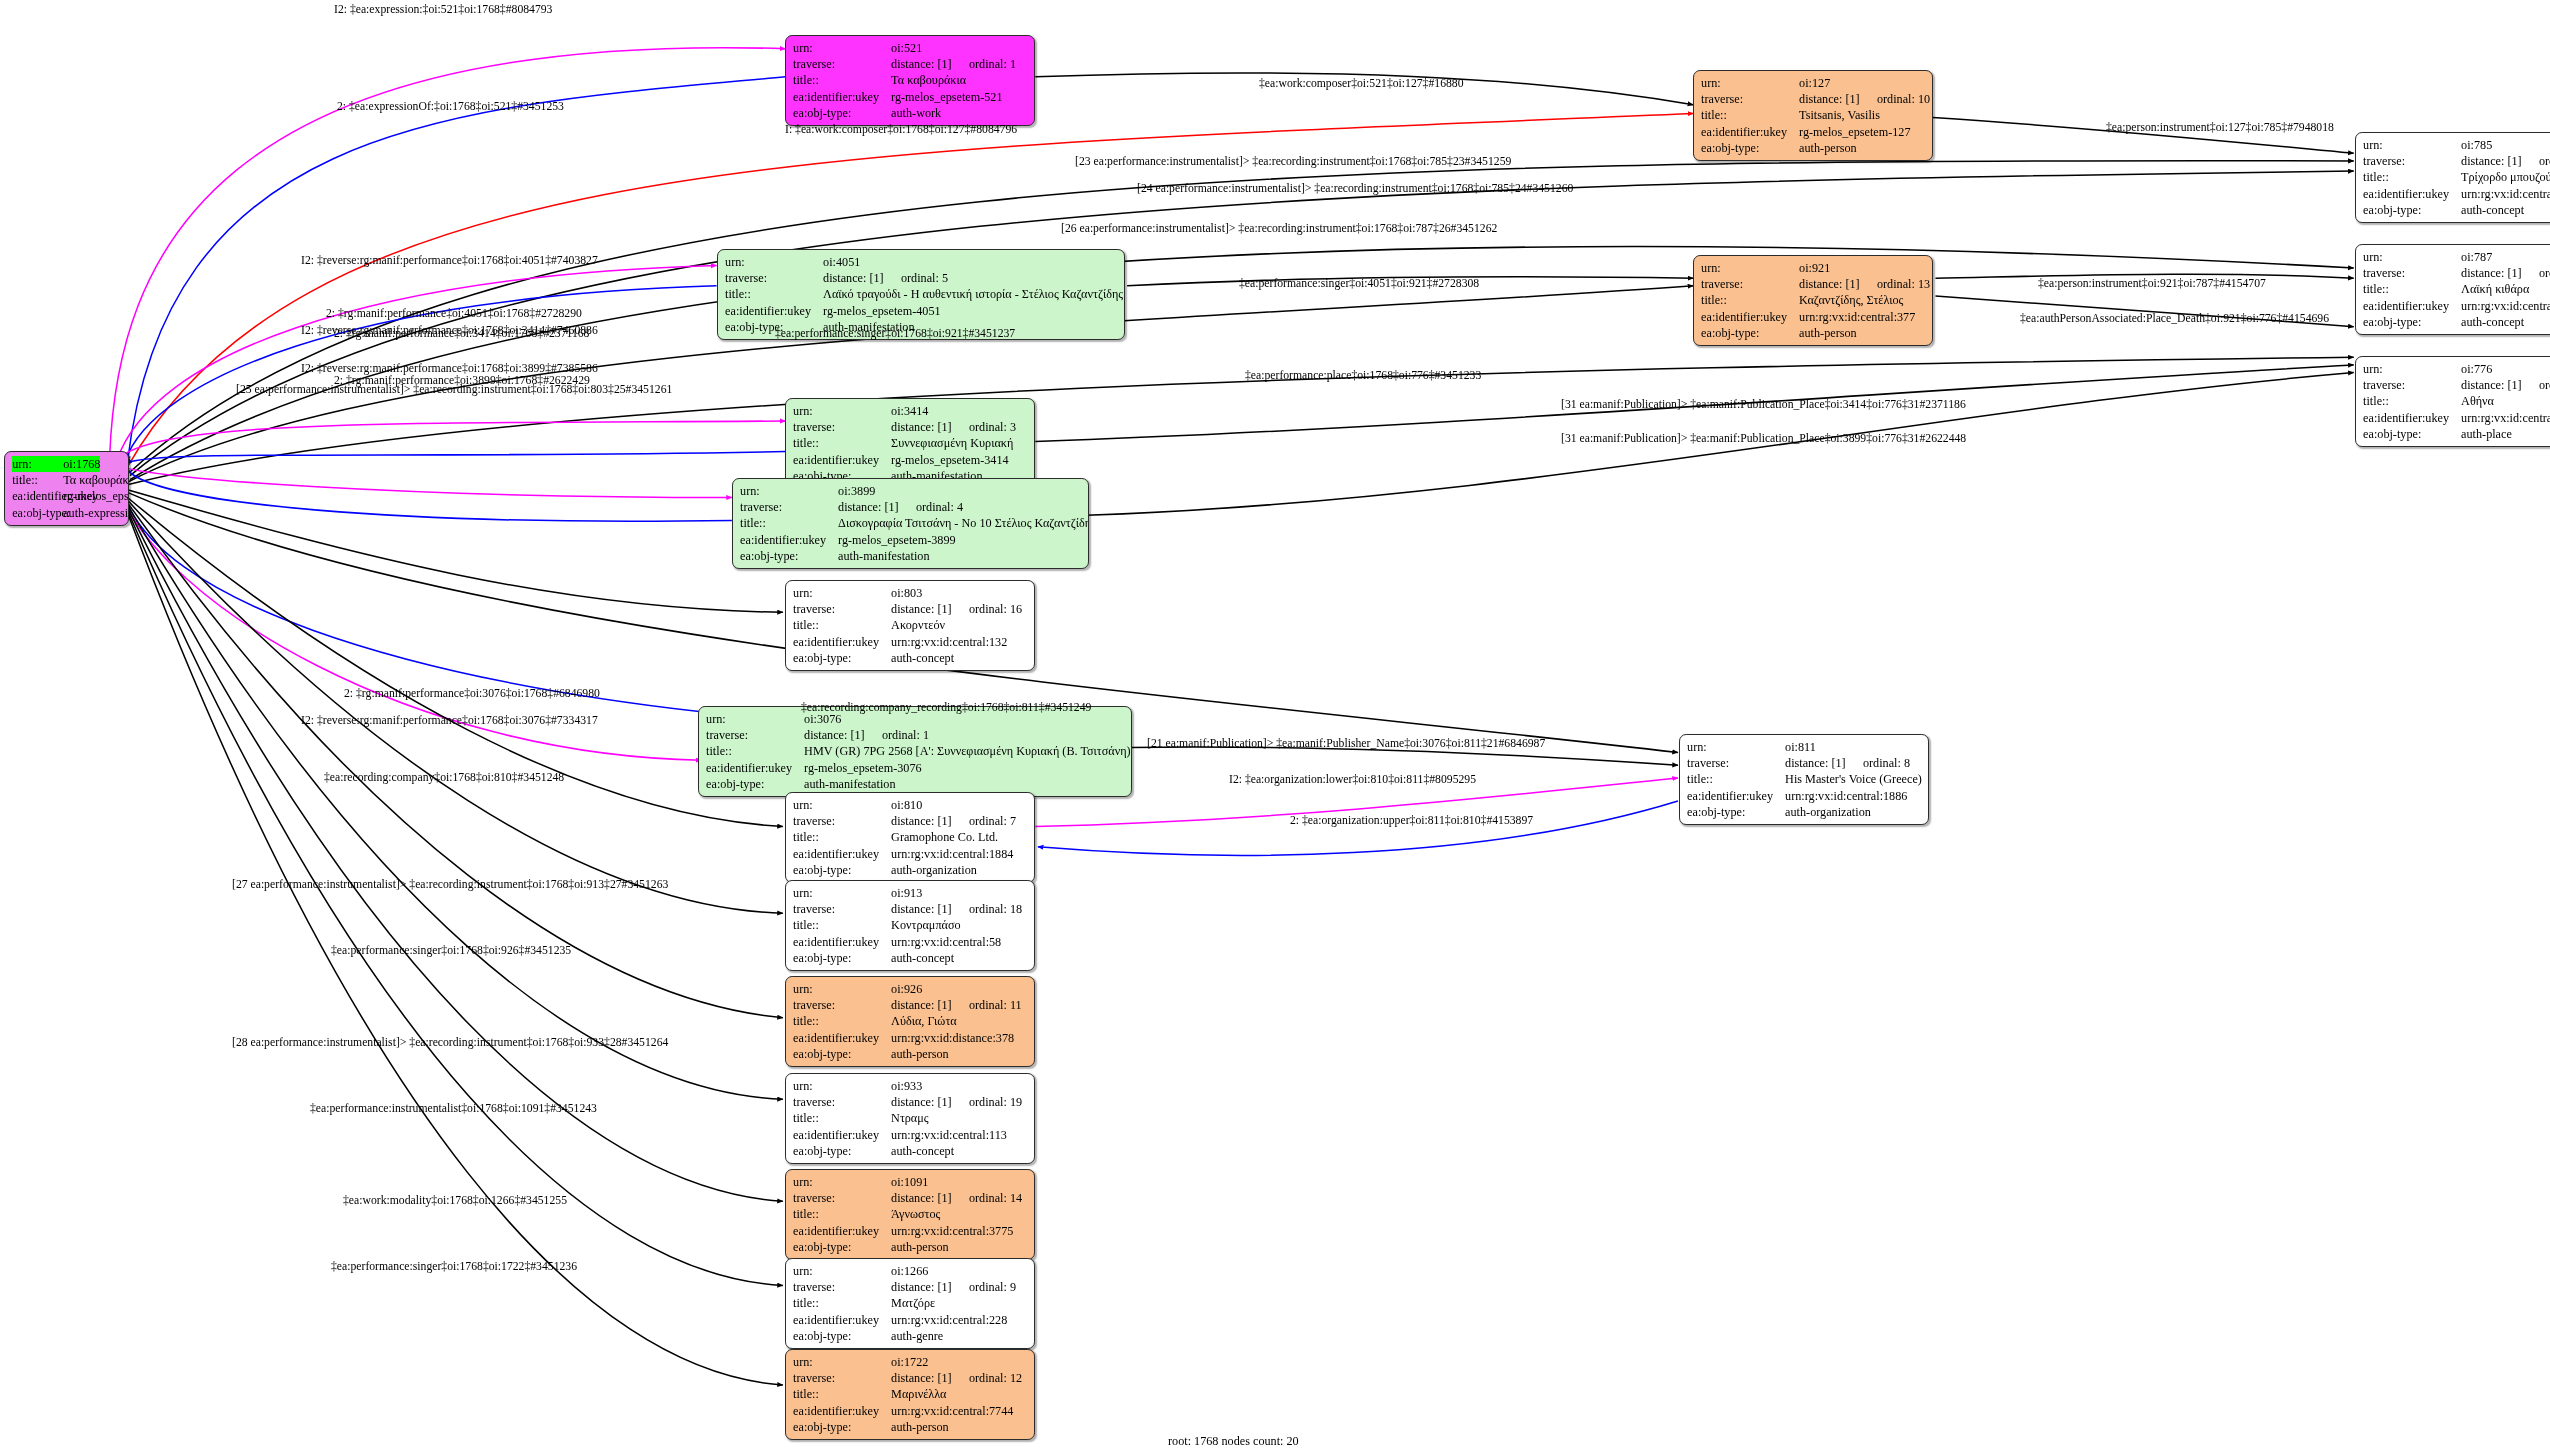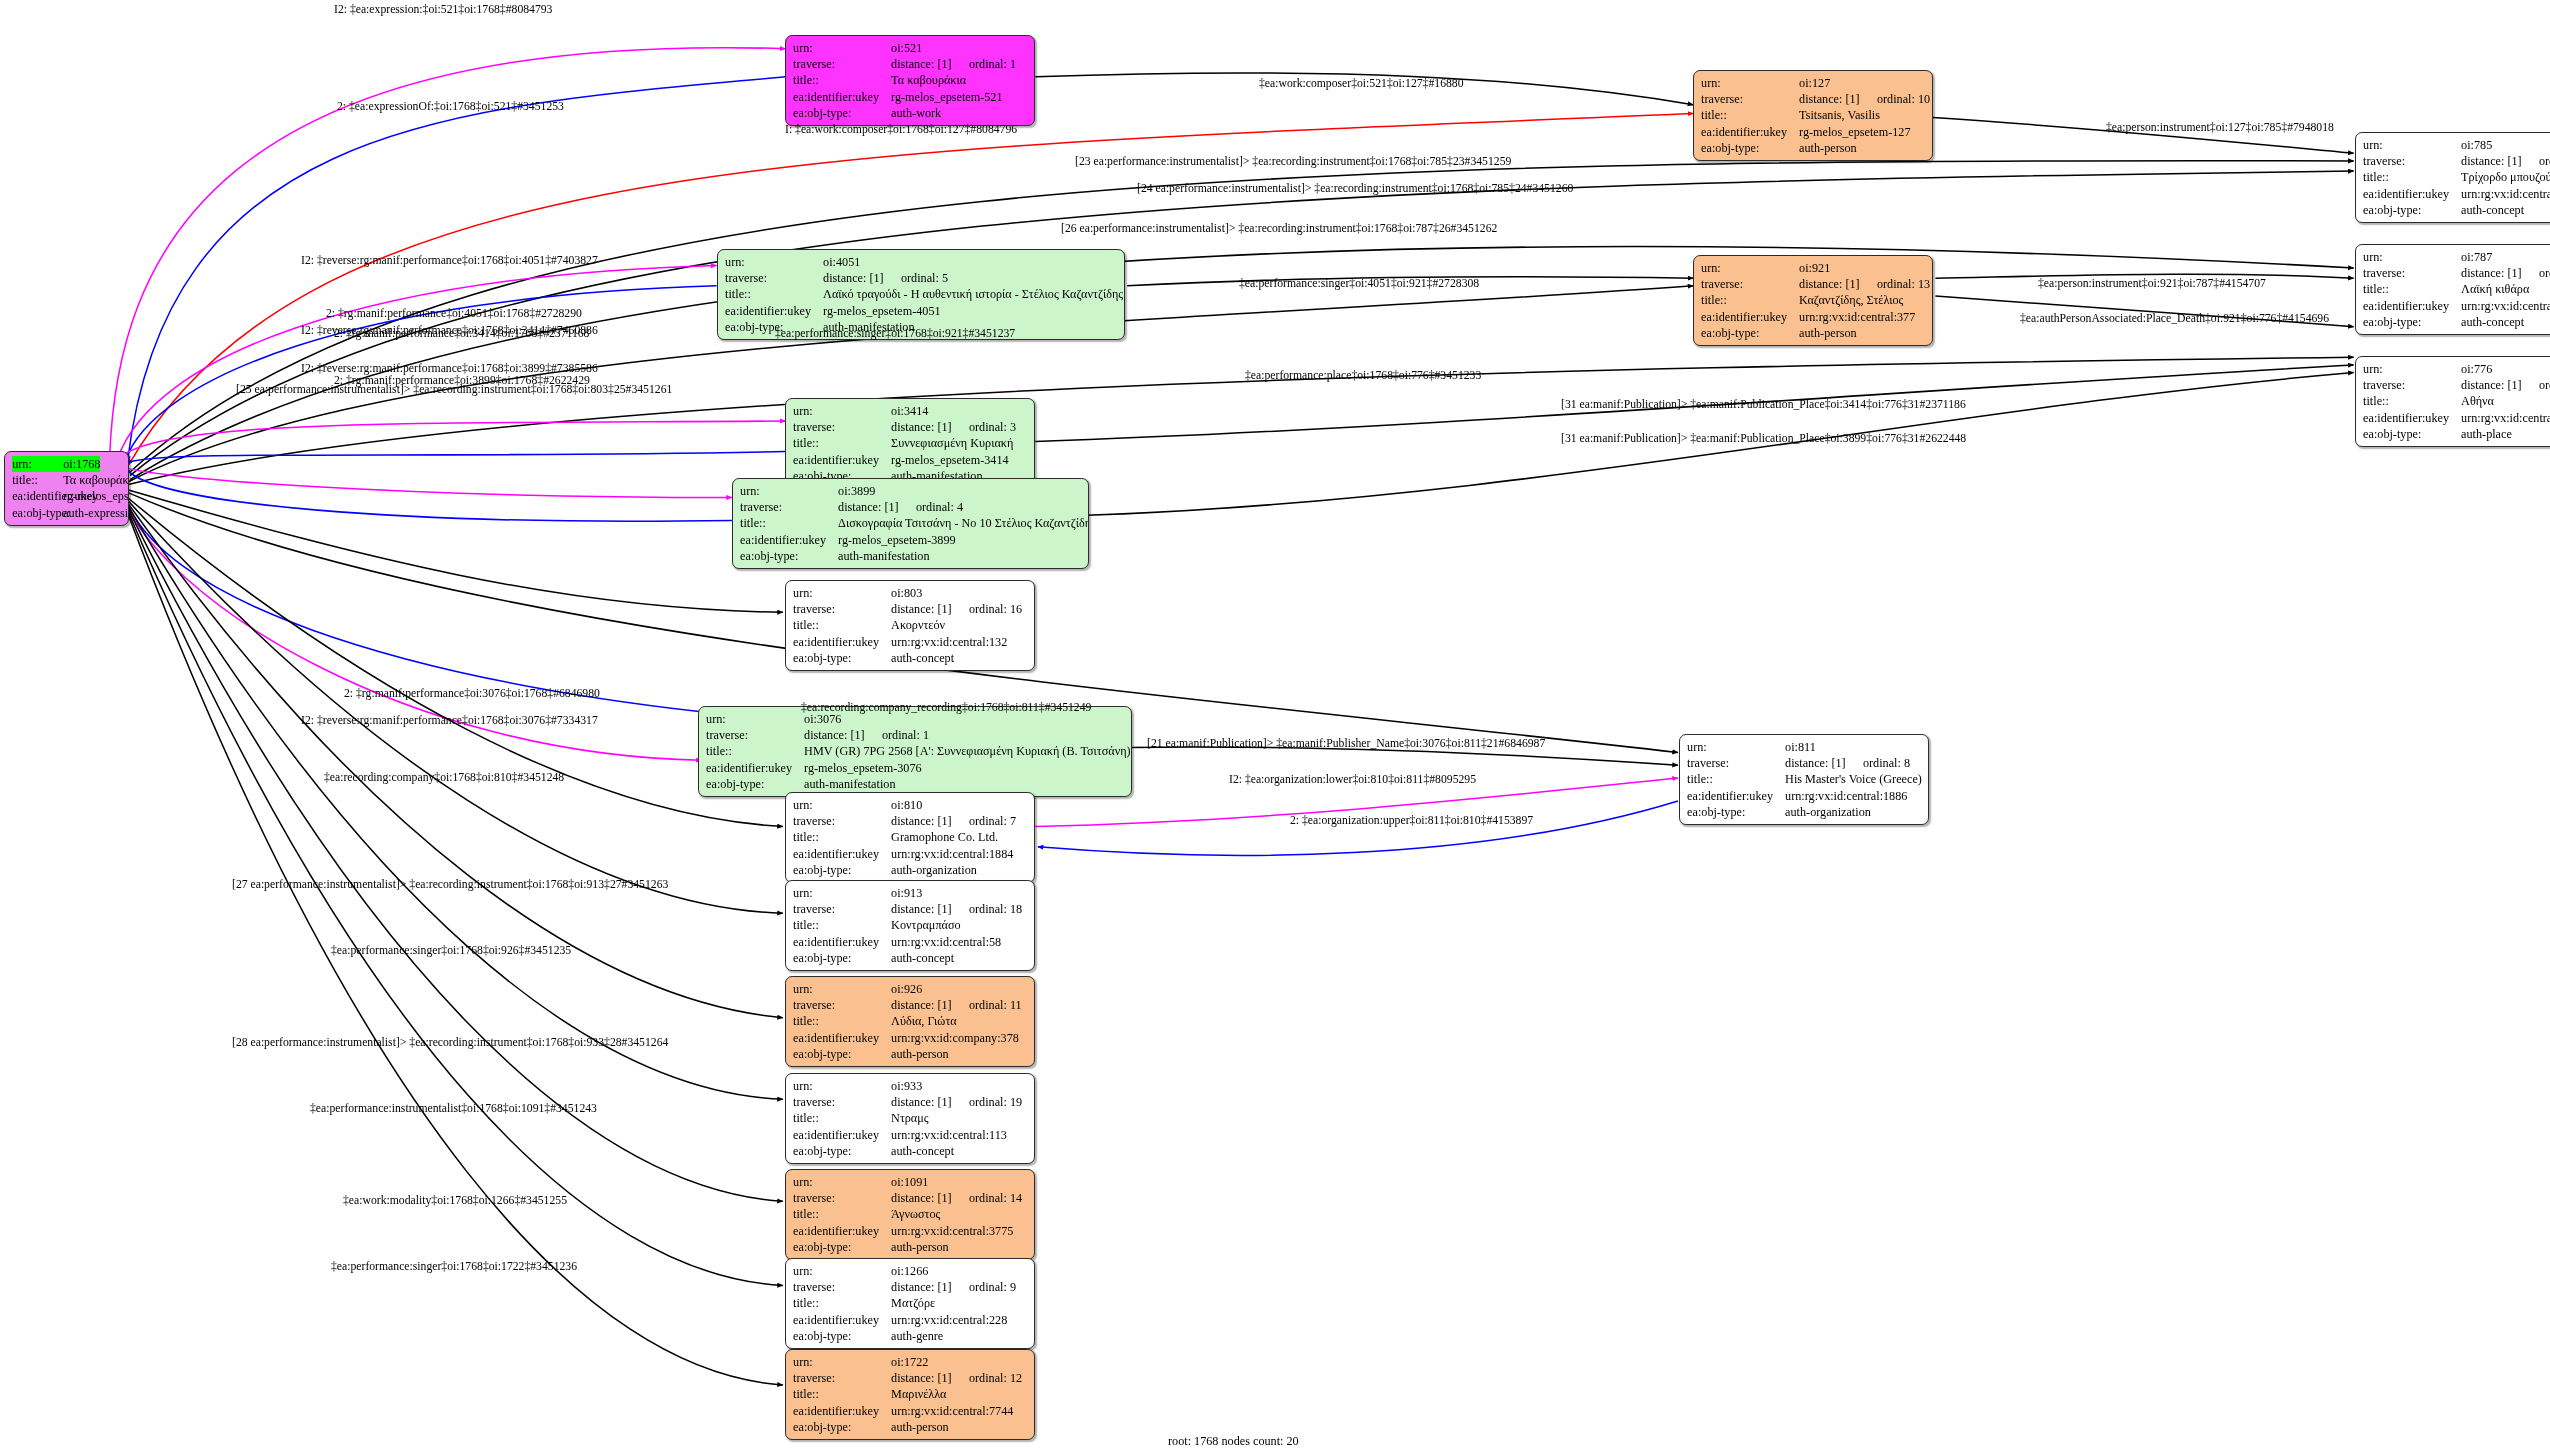--- a/index.html
+++ b/index.html
@@ -504,21 +504,21 @@
     <div class="row">
       <span class="k">traverse:</span>
       <span class="v"><span>distance: [1]</span><span class="ord">ordinal: 11</span></span>
     </div>
     <div class="row">
       <span class="k">title::</span>
       <span class="v">Λύδια, Γιώτα</span>
     </div>
     <div class="row">
       <span class="k">ea:identifier:ukey</span>
-      <span class="v">urn:rg:vx:id:company:378</span>
+      <span class="v">urn:rg:vx:id:distance:378</span>
     </div>
     <div class="row">
       <span class="k">ea:obj-type:</span>
       <span class="v">auth-person</span>
     </div>
   </div>
 
   <div class="node small fill-white" style="left:785px; top:1073px; width:250px;">
     <div class="row">
       <span class="k">urn:</span>

